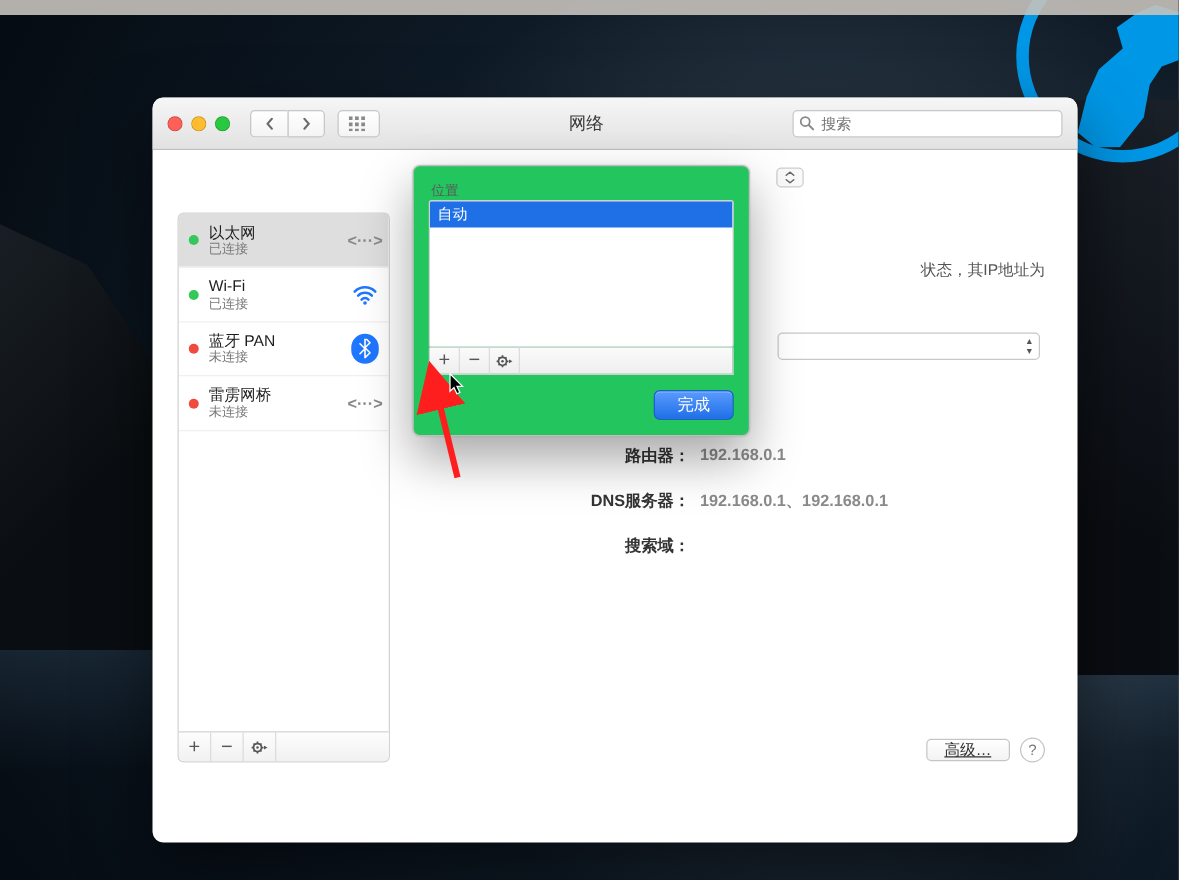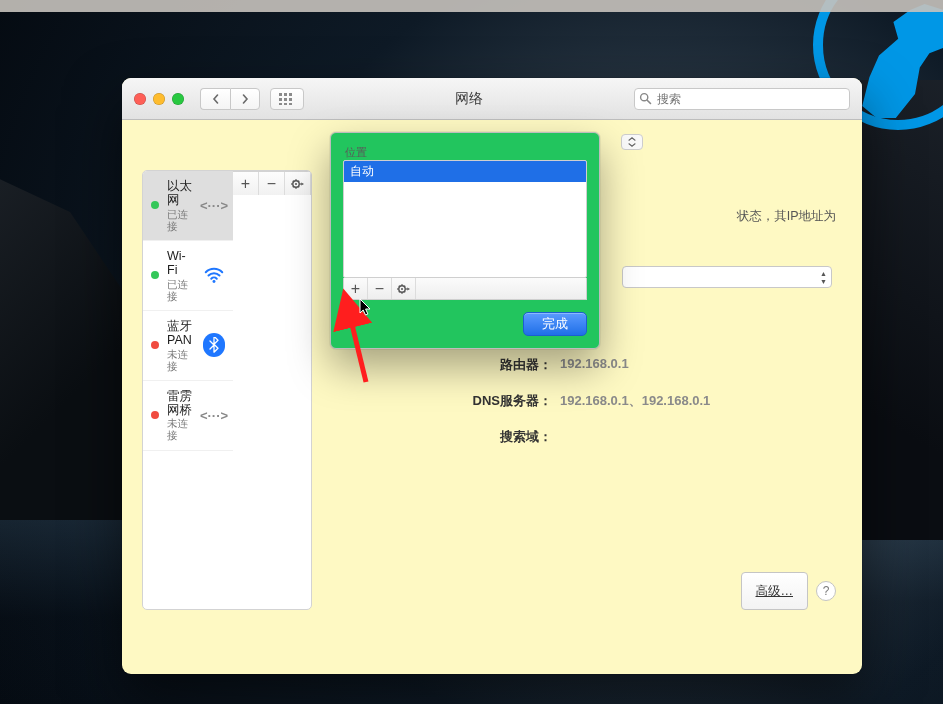--- a/index.html
+++ b/index.html
@@ -41,21 +41,21 @@
 
 
 .menubar {
   position: absolute; top: 0; left: 0; right: 0; height: 12px;
   background: #c7c2bd; opacity: .9;
 }
 
 
 .window {
   position: absolute; top: 78px; left: 122px; width: 740px; height: 596px;
-  background: #fef9c3; border-radius: 9px;
+  background: #ffffff; border-radius: 9px;
   box-shadow: 0 25px 55px rgba(0,0,0,.55), 0 0 0 1px rgba(0,0,0,.08);
   overflow: hidden;
 }
 .titlebar {
   height: 42px; display: flex; align-items: center; padding: 0 12px; gap: 10px;
   background: linear-gradient(#f6f6f6, #e2e2e2);
   border-bottom: 1px solid #bdbdbd;
 }
 .traffic { display: flex; gap: 7px; margin-right: 6px; }
 .traffic span { width: 12px; height: 12px; border-radius: 50%; display: block; box-shadow: inset 0 0 0 .5px rgba(0,0,0,.25); }
@@ -72,21 +72,21 @@
 .searchwrap input { width:216px; height:22px; border:1px solid #c8c8c8; border-radius:4px; padding:0 6px 0 22px; font-size:12px; color:#333; background:#fff; }
 .searchwrap .sicon { position:absolute; left:5px; top:4px; color:#888; }
 
 .body { position:relative; display:flex; height: calc(100% - 42px - 54px); padding: 50px 20px 10px 20px; gap: 18px; }
 
 
 .locbar { position:absolute; top: 14px; left: 0; right: 0; text-align:center; font-size:13px; color:#505050;}
 .locchev { display:inline-block; padding:2px 6px; background:#f9f9f9; border:1px solid #cdcdcd; border-radius:4px; font-size:11px; }
 
 
-.sidebar { width: 170px; background:#fff; border:1px solid #d3d3d3; border-radius:5px; display:flex; overflow:hidden; }
+.sidebar { width: 170px; background:#fff; border:1px solid #d3d3d3; border-radius:5px; display:flex; flex-direction:column; overflow:hidden; }
 .sidelist { flex:1; overflow:auto; }
 .serv { display:flex; align-items:center; gap:8px; padding:8px 8px; border-bottom:1px solid #f0f0f0; cursor:default; }
 .serv.sel { background:#dedede; }
 .dot { width:8px; height:8px; border-radius:50%; flex-shrink:0; }
 .dot.green{ background:#34c759; } .dot.red{ background:#f04b3f; }
 .serv .lbls { flex:1; line-height:1.15; }
 .serv .lbls .n { font-size:12.5px; color:#1d1d1d;}
 .serv .lbls .s { font-size:10.5px; color:#7a7a7a;}
 .serv .icon { width:22px; height:22px; display:flex; align-items:center; justify-content:center; }
 .iconbox { border-radius:6px; font-size:13px; font-weight:600; color:#888;}
@@ -106,21 +106,21 @@
 .statusnote { position:absolute; top: 38px; right: 6px; font-size:12.5px; color:#555; }
 
 .popupfield { position:absolute; right:10px; top: 96px; width:210px; height:22px; border:1px solid #c8c8c8; border-radius:4px; background:#fff; display:flex; align-items:center; justify-content:flex-end; padding:0 4px; }
 .stepper { display:flex; flex-direction:column; gap:1px; }
 .stepper span{ font-size:7px; color:#555; line-height:1;}
 
 .detailrows { position:absolute; left: 80px; top: 186px; }
 
 
 .bottom { position:absolute; bottom:0; left:0; right:0; height:54px; border-top:1px solid #cfcfcf; background:linear-gradient(#f5f5f5,#e6e6e6); display:flex; align-items:center; justify-content:flex-end; gap:10px; padding:0 16px;}
-.pushbtn { height:38px; padding:0 14px; border:1px solid #c5c5c5; border-radius:4px; background:linear-gradient(#ffffff,#f3f3f3); font-size:12.5px; color:#333;text-decoration:underline; }
+.pushbtn { height:18px; padding:0 14px; border:1px solid #c5c5c5; border-radius:4px; background:linear-gradient(#ffffff,#f3f3f3); font-size:12.5px; color:#333;text-decoration:underline; }
 .pushbtn.dis { color:#aaa; }
 .advanced { position:absolute; right: 26px; bottom: 64px; display:flex; align-items:center; gap:8px;}
 .helpcirc { width:20px; height:20px; border-radius:50%; border:1px solid #c4c4c4; background:#fff; display:flex; align-items:center; justify-content:center; color:#7a7a7a; font-size:12px;}
 
 
 .sheet {
   position:absolute; top: 132px; left: 330px; width: 270px;
   background: #22c55e; border:1px solid #bdbdbd; border-radius:6px;
   box-shadow: 0 18px 40px rgba(0,0,0,.35), 0 0 0 1px rgba(0,0,0,.05);
   padding: 10px 12px 12px;

